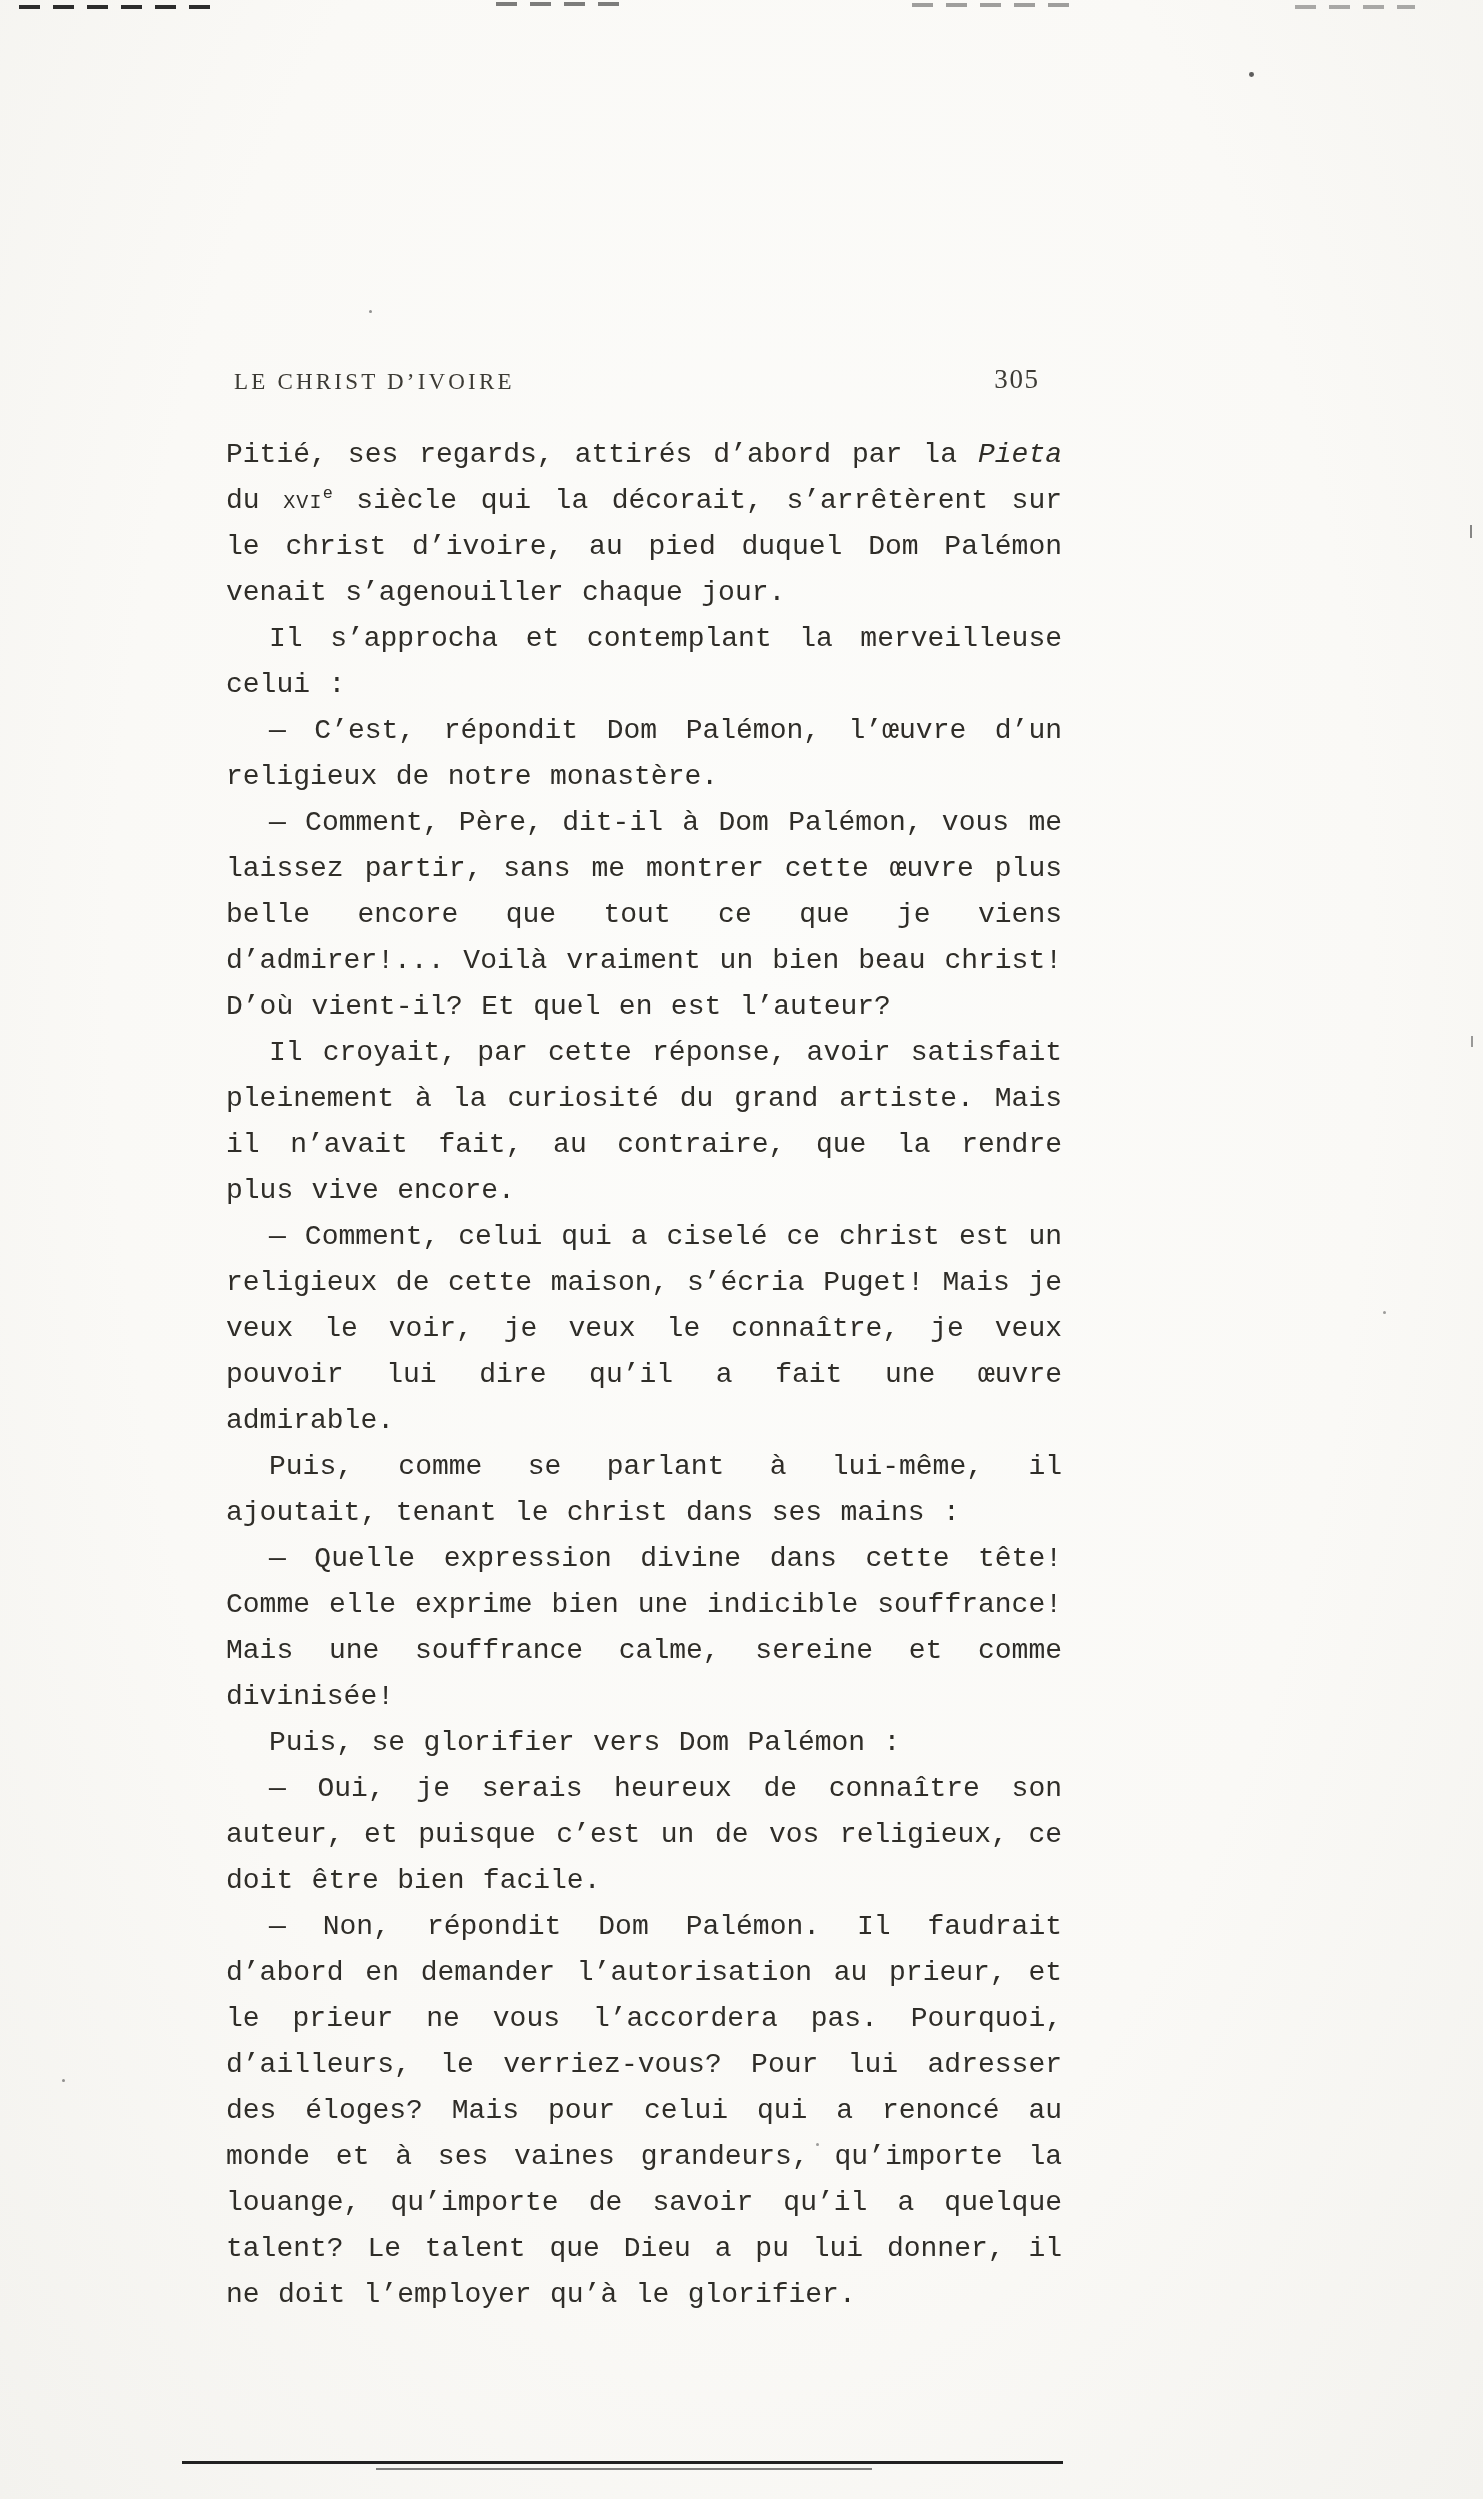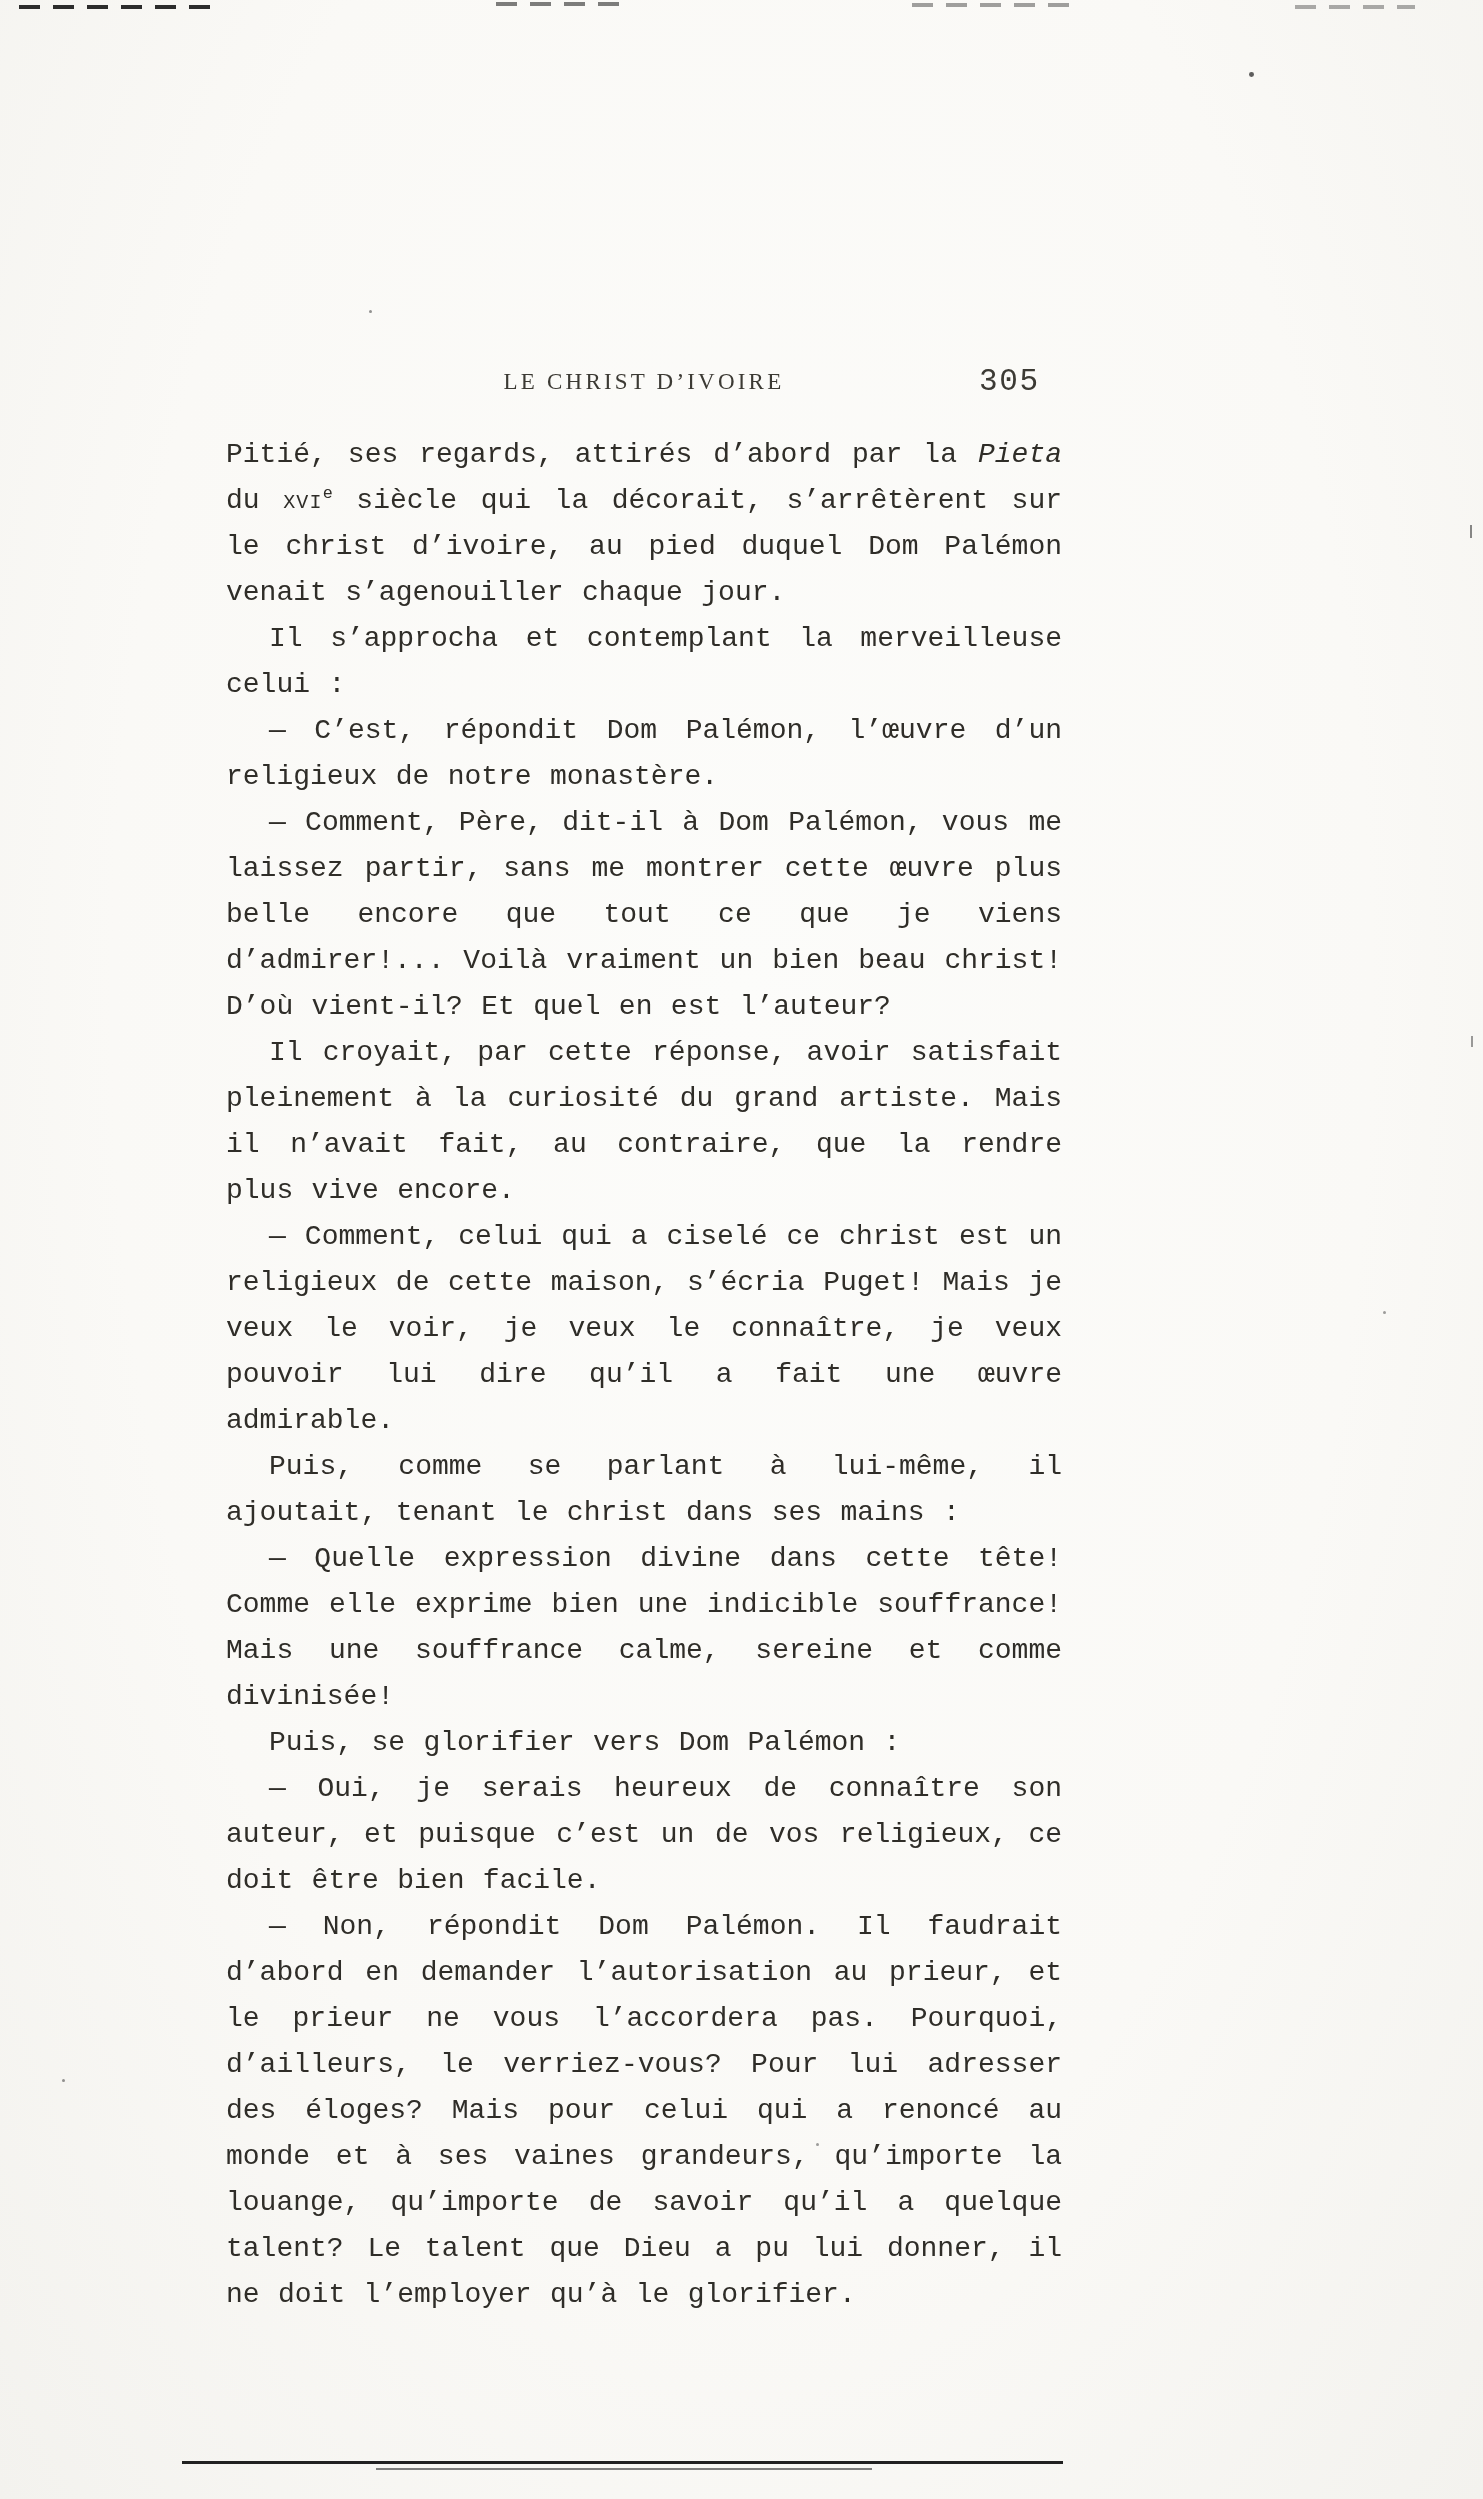--- a/index.html
+++ b/index.html
@@ -15,33 +15,32 @@
     font-family:"Liberation Serif","DejaVu Serif",serif;
     color:#33312c;
   }
 
   
   .page-header{
     position:absolute;
     top:369px;left:226px;width:836px;height:37px;
   }
   .running-title{
-    position:absolute;left:0;right:0;top:0;
-    text-align:center;
+    position:absolute;left:8px;right:0;top:0;
+    text-align:left;
     font-size:23px;
     letter-spacing:3.2px;
     color:#3c3a34;
     white-space:nowrap;
   }
   .page-number{
     position:absolute;right:22.4px;top:-4.8px;
-    font-size:31px;
+    font-size:27px;
     letter-spacing:1.6px;
     color:#3c3a34;
-    font-family:Liberation Mono, monospace;
   }
 
   
   .text-block{
     position:absolute;
     top:432px;left:226px;width:836px;
     font-size:28px;
     line-height:46px;
     text-align:justify;
     word-spacing:1.6px;

